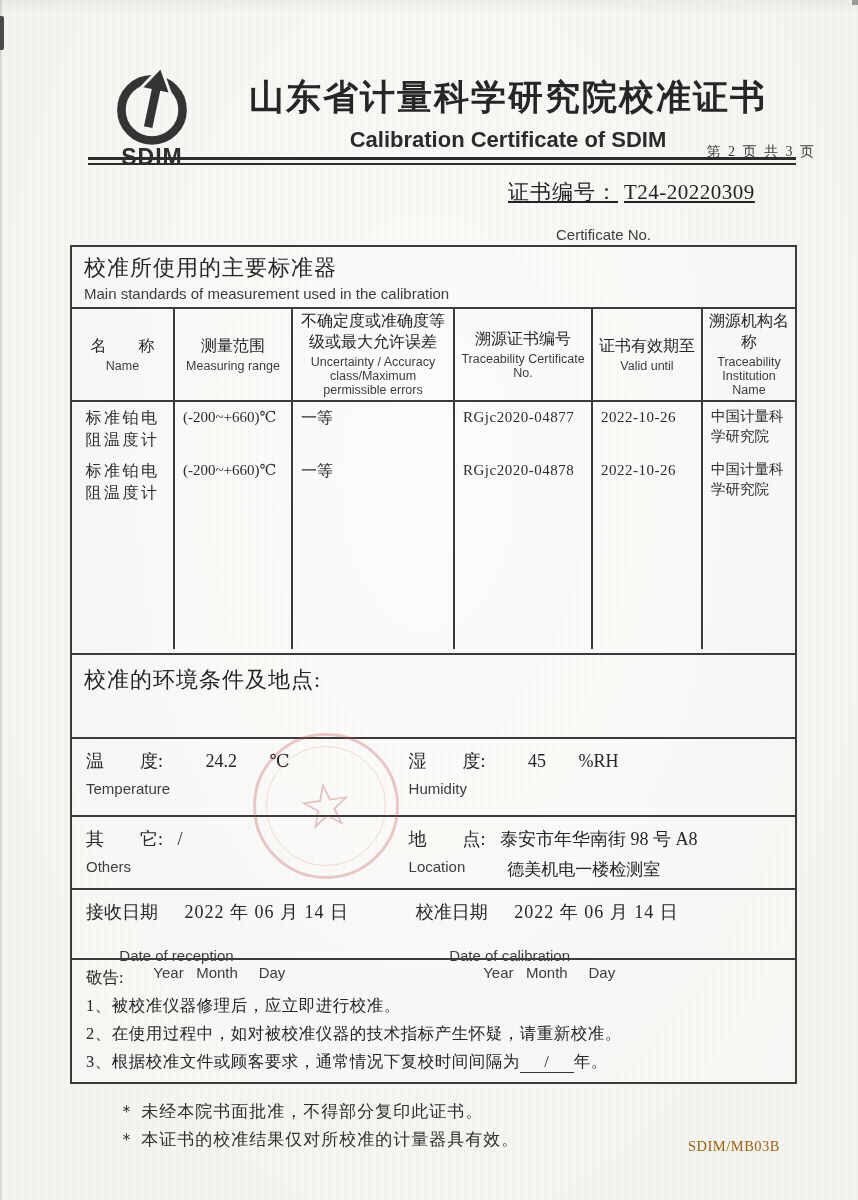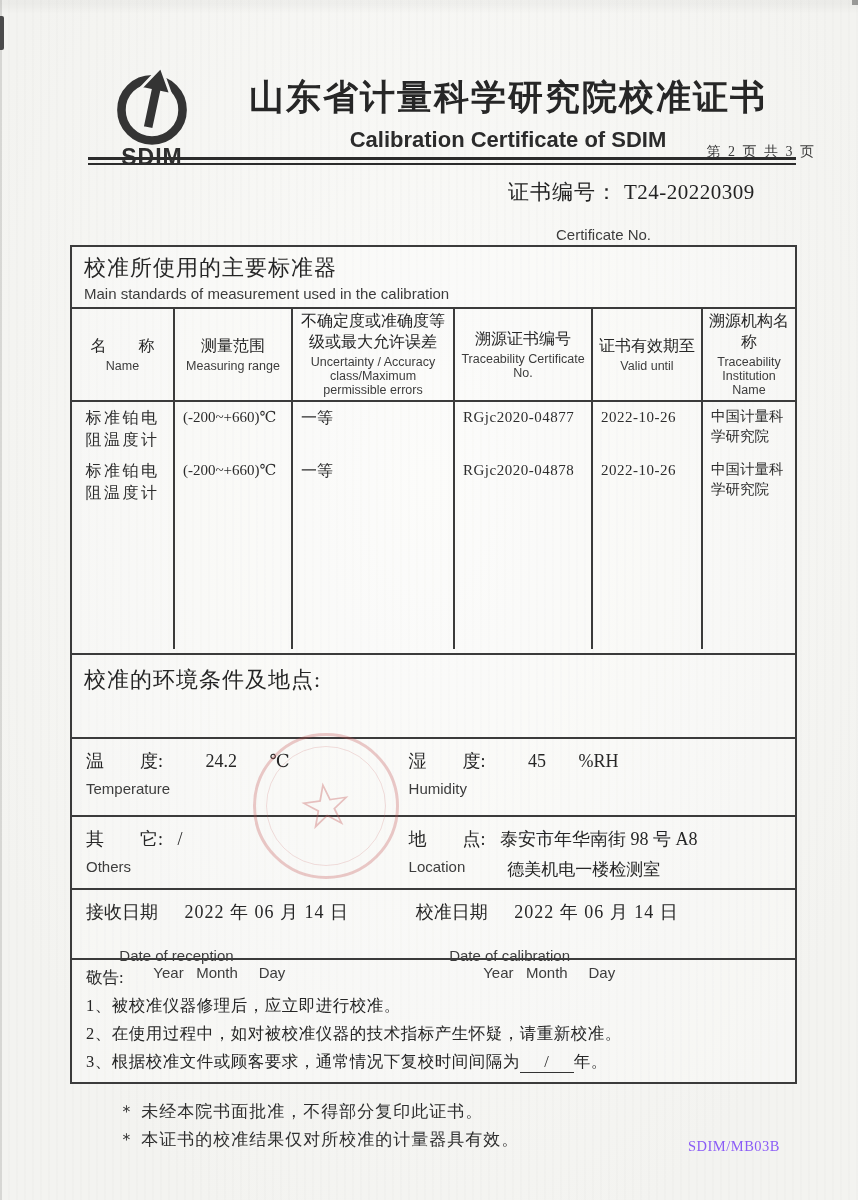--- a/index.html
+++ b/index.html
@@ -30,21 +30,21 @@
   .titles { flex:1; position:relative; padding-top:8px; }
   .title-zh { text-align:center; font-size:35px; font-weight:600; letter-spacing:2px; color:#262626; }
   .title-en { text-align:center; font-family:"Liberation Sans","DejaVu Sans",sans-serif; font-weight:bold; font-size:22px; color:#2b2b2b; margin-top:6px; }
   .page-ind { position:absolute; right:-16px; bottom:-8px; font-size:14px; letter-spacing:2px; color:#3a3a3a; }
 
   .rule-a { position:absolute; top:157px; left:88px; right:62px; height:3px; background:#2c2c2c; }
   .rule-b { position:absolute; top:163px; left:88px; right:62px; height:2px; background:#2c2c2c; }
 
   
   .certno { position:absolute; top:178px; left:508px; }
-  .certno-zh { font-size:21px; color:#222; letter-spacing:1px; }
+  .certno-zh { font-size:21px; color:#222; letter-spacing:1px;text-decoration:underline; }
   .certno-zh .val { margin-left:6px; letter-spacing:0.5px; }
   .certno-en { font-family:"Liberation Sans","DejaVu Sans",sans-serif; font-size:15px; color:#3d3d3d; margin:20px 0 0 48px; }
 
   
   .doc-box { position:absolute; top:245px; left:70px; width:727px; border:2px solid #3b3b3b; background:rgba(255,255,255,0.25); }
   .doc-box section { border-top:2px solid #3b3b3b; }
   .doc-box section:first-child { border-top:none; }
 
   .std { height:406px; }
   .std-title { height:62px; padding:6px 12px 0 12px; border-bottom:2px solid #3b3b3b; }
@@ -98,21 +98,21 @@
   .blank { display:inline-block; min-width:54px; text-align:center; border-bottom:1.5px solid #333; }
 
   
   .seal { position:absolute; left:253px; top:733px; width:146px; height:146px; border-radius:50%;
           border:3px solid rgba(196,84,84,0.30); display:flex; align-items:center; justify-content:center;
           pointer-events:none; }
   .seal::before { content:""; position:absolute; inset:10px; border-radius:50%; border:1px solid rgba(196,84,84,0.18); }
   .seal .star { font-size:62px; color:rgba(196,84,84,0.35); transform:rotate(-8deg); line-height:1; }
 
   .footnotes { position:absolute; left:118px; top:1098px; font-size:17px; color:#2e2e2e; line-height:1.65; letter-spacing:1px; }
-  .form-code { position:absolute; left:688px; top:1138px; font-size:14.5px; color:#8b5cf6; letter-spacing:0.5px; }
+  .form-code { position:absolute; left:688px; top:1138px; font-size:14.5px; color:#a16207; letter-spacing:0.5px; }
 </style>
 </head>
 <body>
 
 <div class="edge-left"></div>
 <div class="edge-nub"></div>
 <div class="edge-tr"></div>
 
 <header class="hdr">
   <div class="logo">

